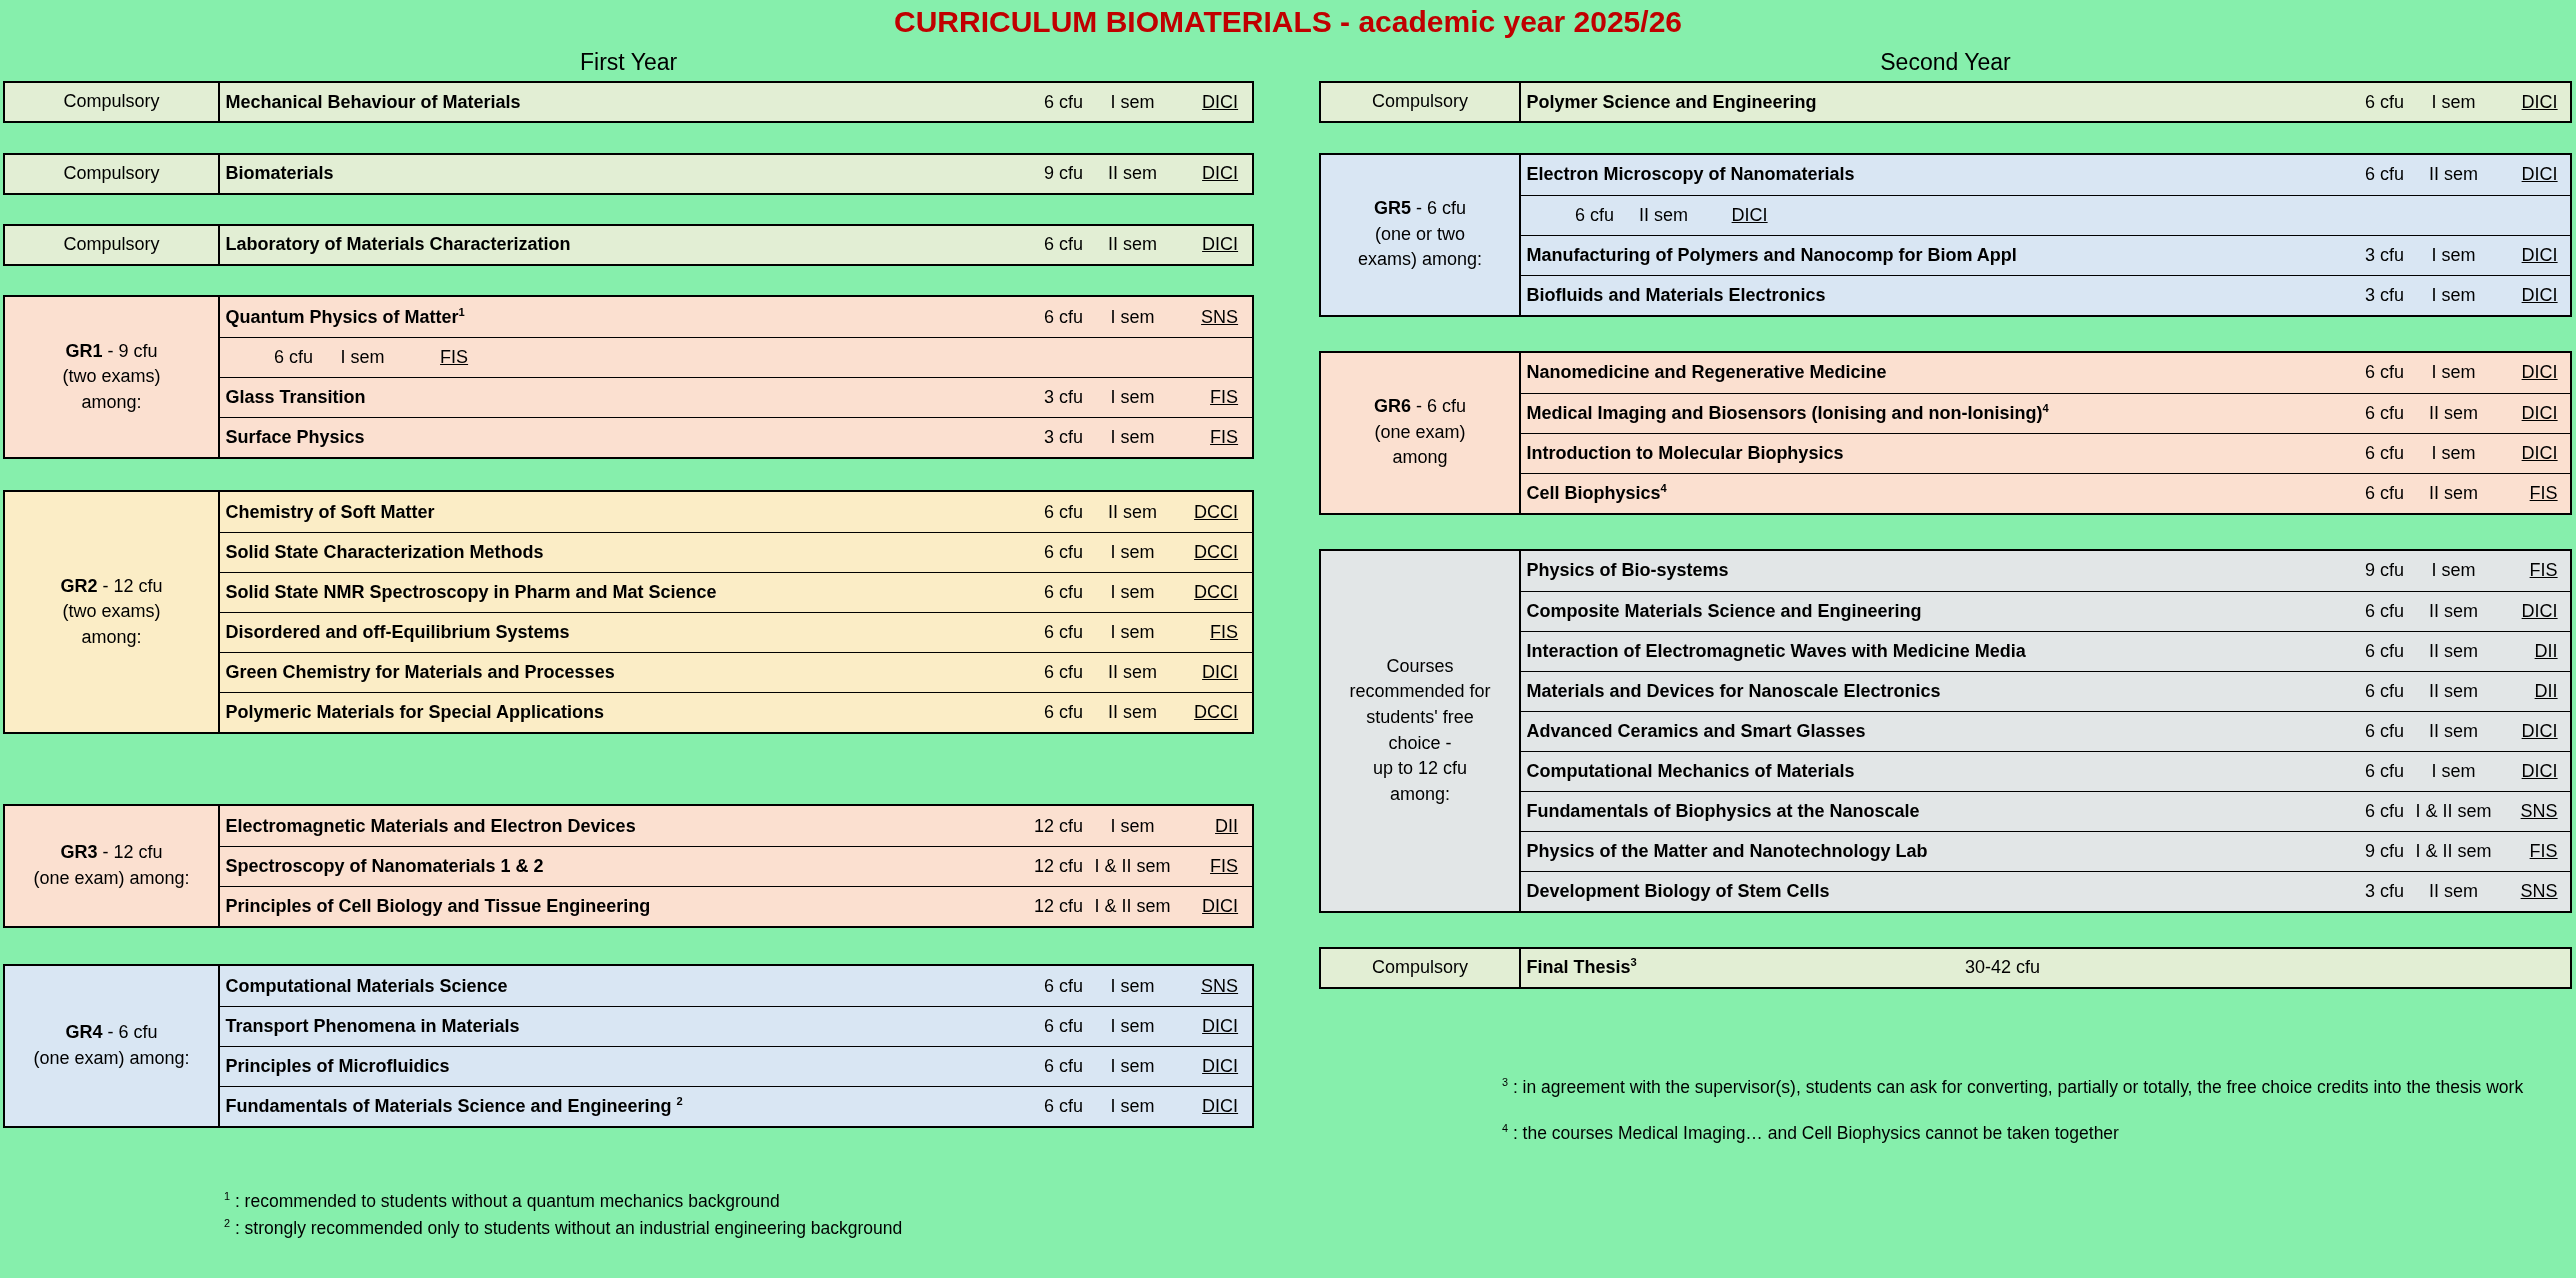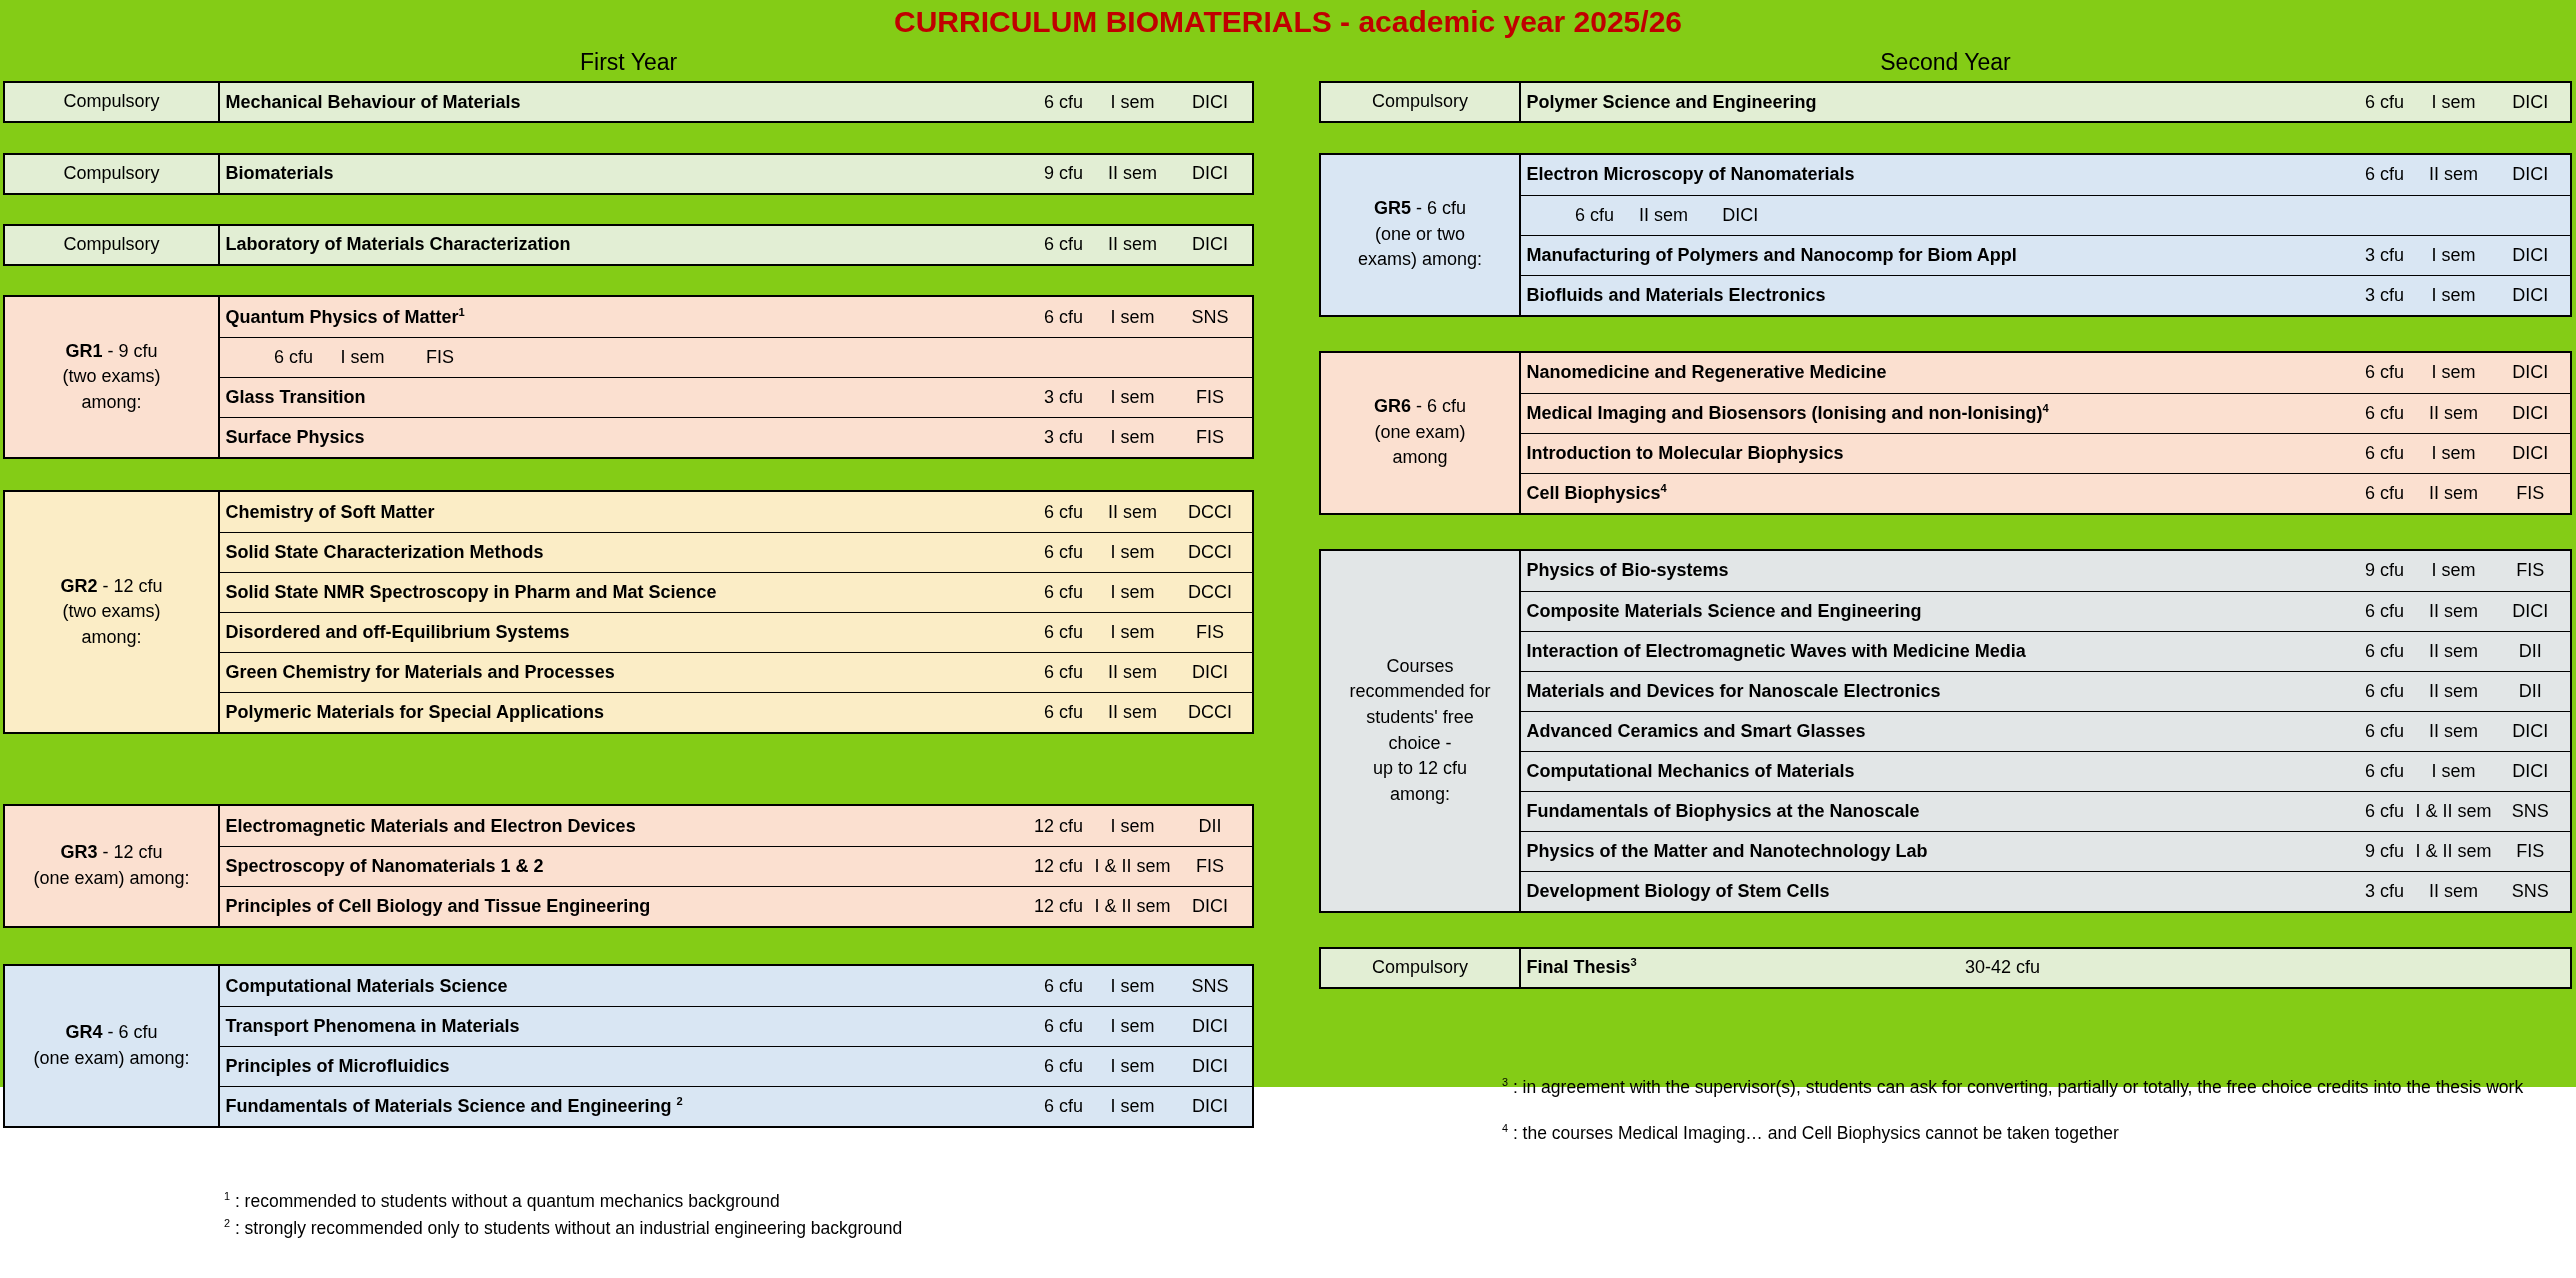--- a/index.html
+++ b/index.html
@@ -5,22 +5,22 @@
   * { box-sizing: border-box; }
   html, body {
     margin: 0; padding: 0;
     width: 2576px; height: 1278px;
     background: #ffffff;
     font-family: "Liberation Sans", sans-serif;
     overflow: hidden;
   }
   #page {
     position: relative;
-    width: 2576px; height: 1087px;
-    background: #84cc16;
+    width: 2576px; height: 1278px;
+    background: #86efac;
   }
 
   
   .title {
     position: absolute;
     top: 4.7px; left: 0; width: 2576px;
     text-align: center;
     color: #c00000;
     font-weight: bold;
     font-size: 30px;
@@ -88,21 +88,21 @@
     overflow: hidden;
   }
   .c-cfu, .c-sem, .c-dep {
     font-size: 18px;
     color: #000;
     text-align: right;
     white-space: nowrap;
   }
   .c-cfu { flex: 0 0 93px; }
   .c-sem { flex: 0 0 99px; text-align: center; }
-  .c-dep { flex: 0 0 70px; text-align: center; padding-right: 14px; }
+  .c-dep { flex: 0 0 70px; text-align: right; padding-right: 14px; text-decoration: underline; }
 
   .col-right .c-cfu { flex: 0 0 93px; }
   .col-right .c-sem { flex: 0 0 99px; }
   .col-right .c-dep { flex: 0 0 67px; padding-right: 12.4px; }
 
   
   .block.compulsory .blk-label {
     font-size: 18px;
     justify-content: center;
   }

